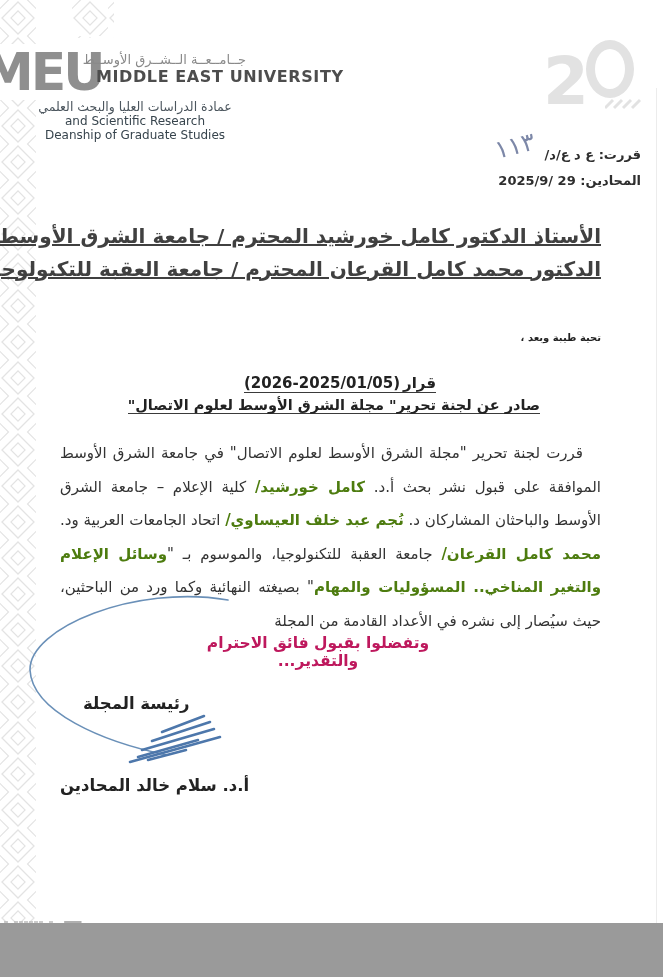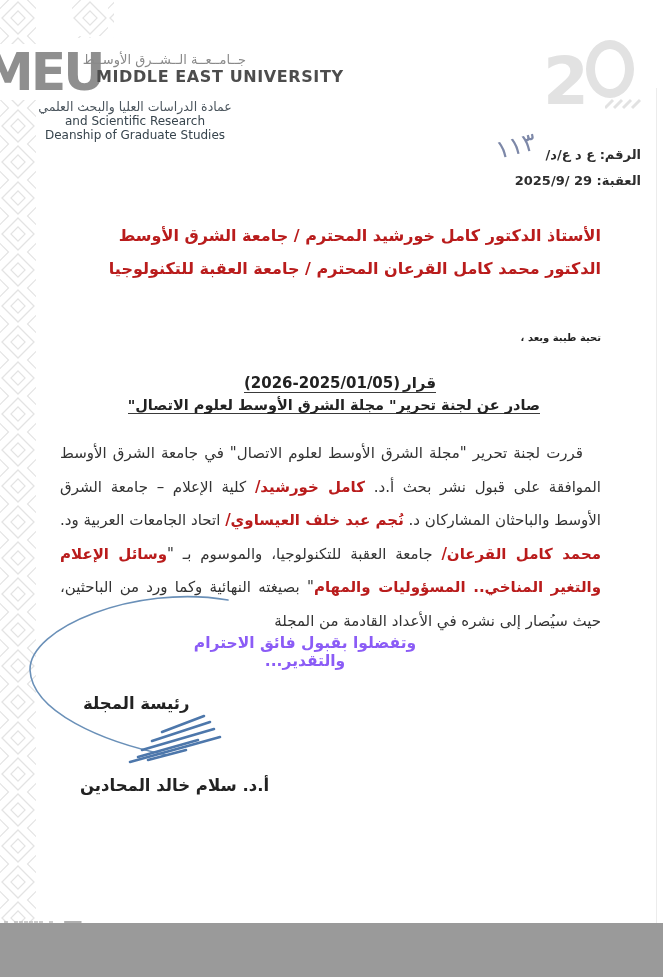--- a/index.html
+++ b/index.html
@@ -29,38 +29,38 @@
   
   .refblock{right:22px;top:138px;direction:rtl;text-align:right;}
   .refrow{font-size:13px;font-weight:bold;white-space:nowrap;line-height:26px;}
   .hand-num{
     display:inline-block;font-size:25px;font-weight:normal;color:#7d88a8;
     transform:rotate(-14deg) translateY(-5px);margin-right:8px;
   }
   .date-val{font-weight:bold;}
   
   .recipients{right:62px;top:220px;width:545px;direction:rtl;text-align:right;}
-  .recipients div{font-size:16px;font-weight:bold;line-height:32.5px;white-space:nowrap;color:#b91c1c;}
+  .recipients div{font-size:20px;font-weight:bold;line-height:32.5px;white-space:nowrap;color:#404040;text-decoration:underline;}
   .greeting{right:62px;top:332px;direction:rtl;font-size:10px;font-weight:bold;color:#222;}
   
   .decision{left:140px;top:373px;width:400px;text-align:center;direction:rtl;}
   .dec-line{display:inline-block;border-bottom:1.5px solid #3a3a3a;padding-bottom:0;
     font-size:15px;font-weight:bold;color:#222;white-space:nowrap;}
   .dec-sub{margin-top:4px;font-size:14.5px;}
   
   .body-par{
     left:60px;top:437px;width:541px;direction:rtl;text-align:justify;
     font-size:15px;line-height:33.5px;color:#333;text-indent:18px;
   }
-  .body-par .b{font-weight:bold;color:#b91c1c;}
-  
-  .closing{left:155px;top:634px;width:300px;text-align:center;direction:rtl;
-    font-size:15.5px;font-weight:bold;color:#8b5cf6;}
+  .body-par .b{font-weight:bold;color:#4d7c0f;}
+  
+  .closing{left:168px;top:634px;width:300px;text-align:center;direction:rtl;
+    font-size:15.5px;font-weight:bold;color:#be185d;}
   .sig-role{left:83px;top:694px;direction:rtl;font-size:16.5px;font-weight:bold;color:#222;}
-  .sig-name{left:60px;top:776px;direction:rtl;font-size:16.5px;font-weight:bold;color:#222;white-space:nowrap;margin-left:20px;}
+  .sig-name{left:60px;top:776px;direction:rtl;font-size:16.5px;font-weight:bold;color:#222;white-space:nowrap;}
   
   .edge-line{right:6px;top:88px;width:1px;height:889px;background:#ececec;}
   .svg-abs{position:absolute;}
 </style>
 </head>
 <body>
 
 <div class="page">
 
   <svg class="svg-abs" style="left:0;top:0" width="36" height="977">
@@ -112,24 +112,24 @@
         <line x1="0" y1="10" x2="8" y2="2"></line>
           <line x1="9" y1="10" x2="17" y2="2"></line>
         <line x1="18" y1="10" x2="26" y2="2"></line>
           <line x1="27" y1="10" x2="35" y2="2"></line>
       </g>
     </svg>
   </div>
 
   <div class="abs refblock">
     <div class="refrow">
-      <span>الرقم: ع د ع/د/</span><span class="hand-num">١١٣</span>
+      <span>قررت: ع د ع/د/</span><span class="hand-num">١١٣</span>
     </div>
     <div class="refrow">
-      <span>العقبة:</span>
+      <span>المحادين:</span>
       <bdo dir="ltr" class="date-val">2025/9/ 29</bdo>
     </div>
   </div>
 
   <div class="abs recipients">
     <div>الأستاذ الدكتور كامل خورشيد المحترم / جامعة الشرق الأوسط</div>
     <div>الدكتور محمد كامل القرعان المحترم / جامعة العقبة للتكنولوجيا</div>
   </div>
 
   <div class="abs greeting">تحية طيبة وبعد ،</div>

